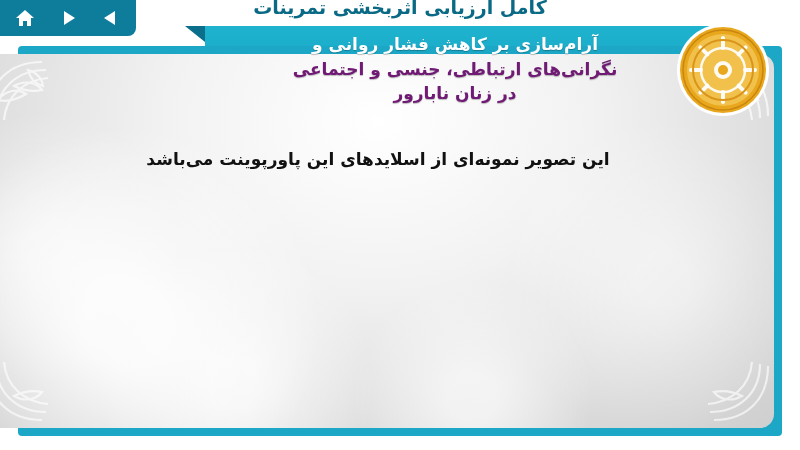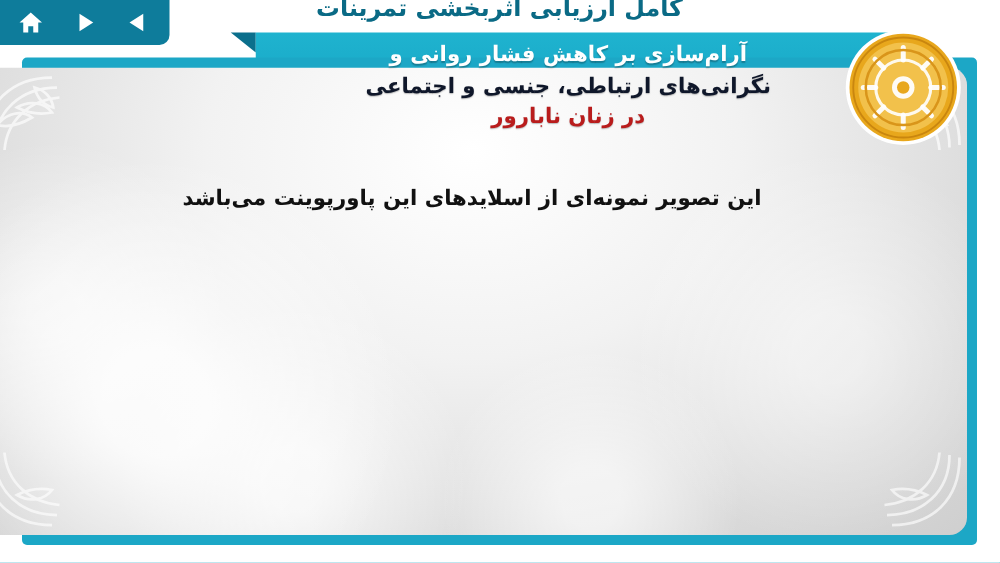--- a/index.html
+++ b/index.html
@@ -104,22 +104,22 @@
     align-items: center;
     justify-content: center;
     color: #ffffff;
     font-size: 17px;
     font-weight: bold;
     line-height: 1.45;
     text-align: right;
     text-shadow: 0 1px 1px rgba(0,0,0,.25);
     white-space: nowrap;
   }
-  #ribbon-text .line3 { color: #0f172a; }
-  #ribbon-text .line4 { color: #b91c1c; }
+  #ribbon-text .line3 { color: #701a75; }
+  #ribbon-text .line4 { color: #701a75; }
 
   
   #medallion {
     position: absolute;
     top: 22px;
     left: 675px;
     width: 96px;
     height: 96px;
     z-index: 12;
   }

